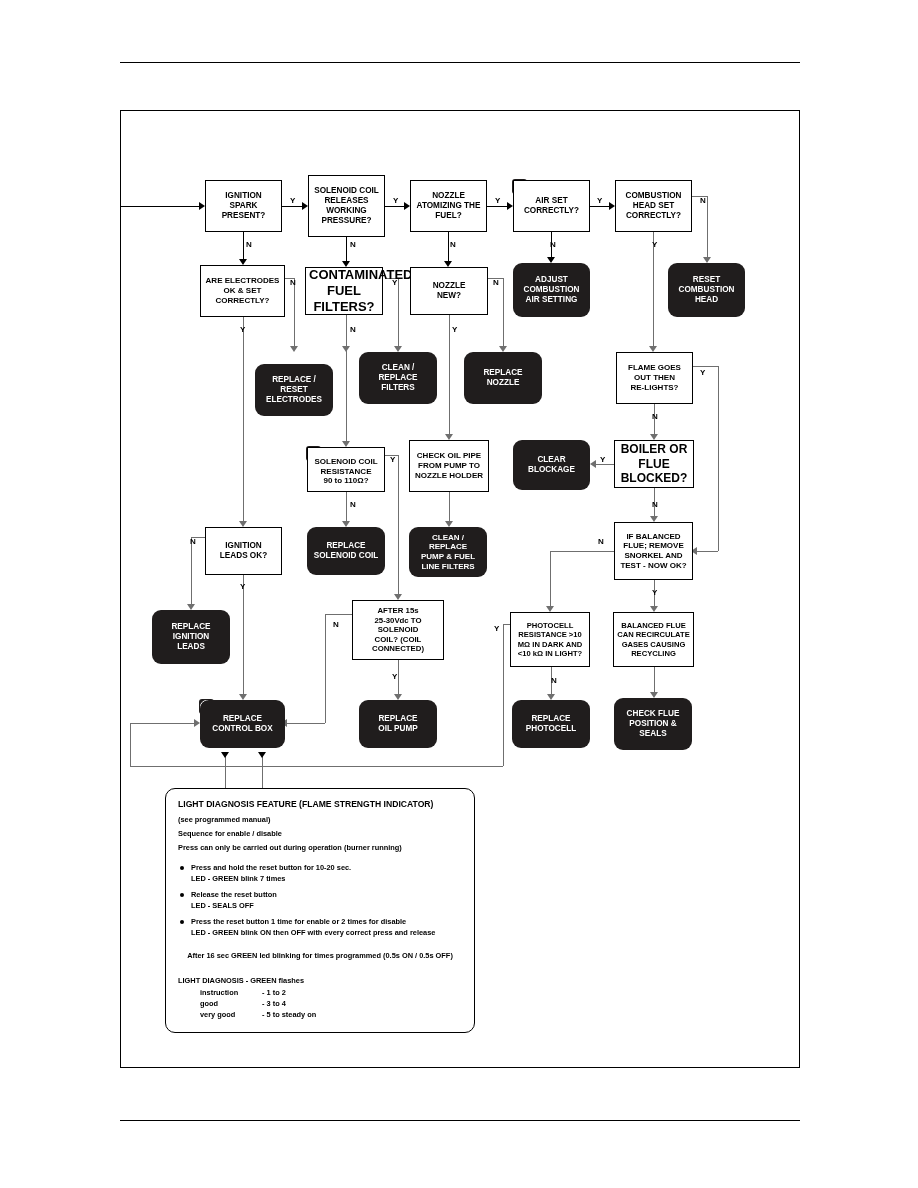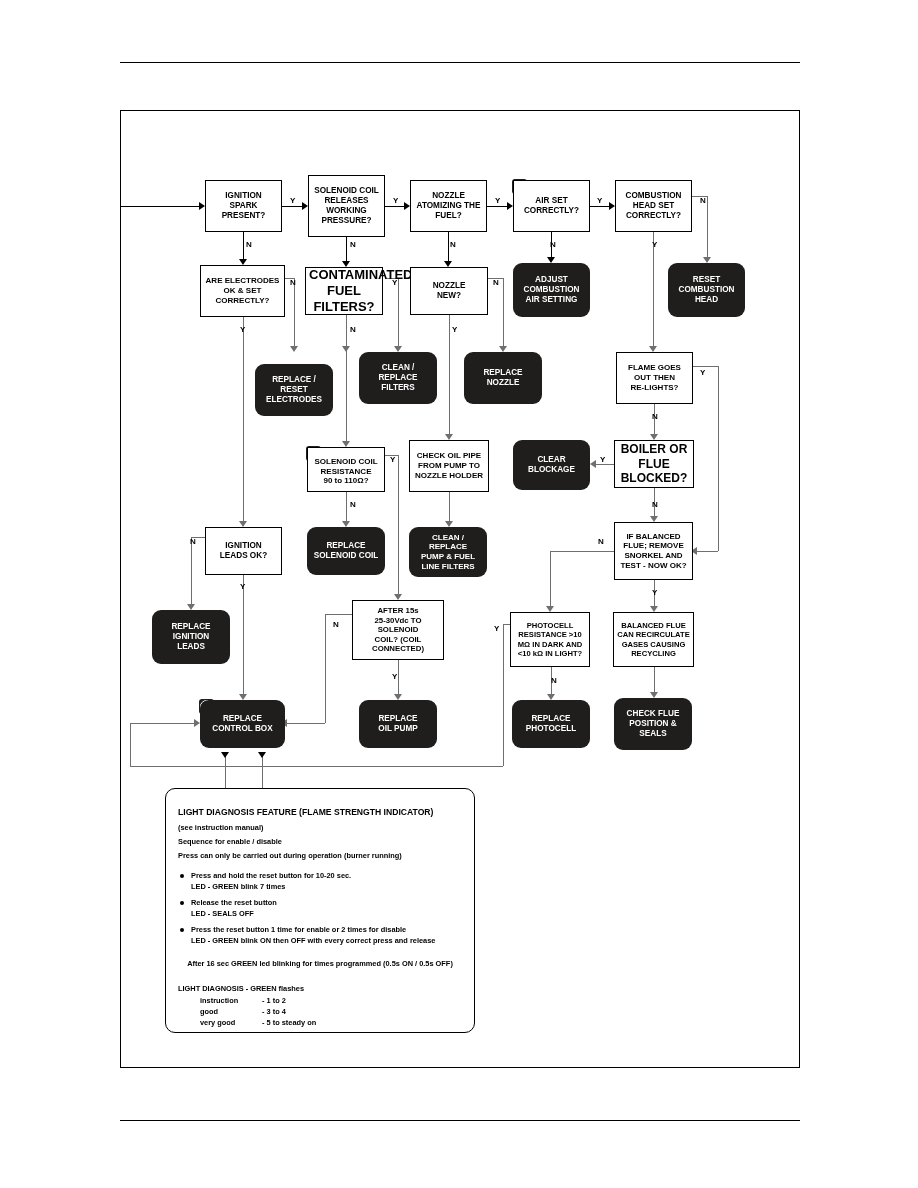--- a/index.html
+++ b/index.html
@@ -38,21 +38,21 @@
   .lbl{position:absolute;font-size:8px;font-weight:bold;color:#000;}
 
   
   .badge{position:absolute;width:15px;height:15px;background:#201d1d;border-radius:3px;
          display:flex;align-items:center;justify-content:center;}
   .badge span{color:#fff;font-size:9px;font-weight:bold;border:1.3px solid #fff;border-radius:50%;
               width:11px;height:11px;line-height:10px;text-align:center;display:block;}
 
   
   .legend{position:absolute;left:165px;top:788px;width:310px;height:245px;border:1px solid #000;
-          border-radius:10px;background:#fff;box-sizing:border-box;padding:18px 12px;}
+          border-radius:10px;background:#fff;box-sizing:border-box;padding:10px 12px;}
   .lg-title{font-size:8.6px;font-weight:bold;margin:0 0 6px 0;}
   .lg-line{font-size:7.4px;font-weight:bold;margin:0 0 5px 0;}
   .lg-gap{height:6px;}
   .lg-bullet{position:relative;padding-left:13px;font-size:7.4px;font-weight:bold;margin:0 0 2px 0;}
   .lg-bullet:before{content:"";position:absolute;left:2px;top:3px;width:4px;height:4px;border-radius:50%;background:#000;}
   .lg-sub{font-size:7.4px;font-weight:bold;padding-left:13px;margin:0 0 7px 0;}
   .lg-center{font-size:7.4px;font-weight:bold;text-align:center;margin:14px 0 16px 0;}
   .lg-diag{font-size:7.4px;font-weight:bold;margin:0 0 3px 0;}
   .lg-row{font-size:7.4px;font-weight:bold;margin:0 0 2px 0;padding-left:22px;}
   .lg-row b{display:inline-block;width:62px;font-weight:bold;}
@@ -287,21 +287,21 @@
       <div class="lbl" style="left: 240px; top: 582px;">Y</div>
       <div class="lbl" style="left: 333px; top: 620px;">N</div>
       <div class="lbl" style="left: 494px; top: 624px;">Y</div>
       <div class="lbl" style="left: 652px; top: 588px;">Y</div>
       <div class="lbl" style="left: 392px; top: 672px;">Y</div>
       <div class="lbl" style="left: 551px; top: 676px;">N</div>
     </div>
 
   <div class="legend">
     <div class="lg-title">LIGHT DIAGNOSIS FEATURE (FLAME STRENGTH INDICATOR)</div>
-    <div class="lg-line">(see instruction manual)</div>
+    <div class="lg-line">(see programmed manual)</div>
     <div class="lg-line">Sequence for enable / disable</div>
     <div class="lg-line">Press can only be carried out during operation (burner running)</div>
     <div class="lg-gap"></div>
     <div class="lg-bullet">Press and hold the reset button for 10-20 sec.</div>
     <div class="lg-sub">LED - GREEN blink 7 times</div>
     <div class="lg-bullet">Release the reset button</div>
     <div class="lg-sub">LED - SEALS OFF</div>
     <div class="lg-bullet">Press the reset button 1 time for enable or 2 times for disable</div>
     <div class="lg-sub">LED - GREEN blink ON then OFF with every correct press and release</div>
     <div class="lg-center">After 16 sec GREEN led blinking for times programmed (0.5s ON /  0.5s OFF)</div>

